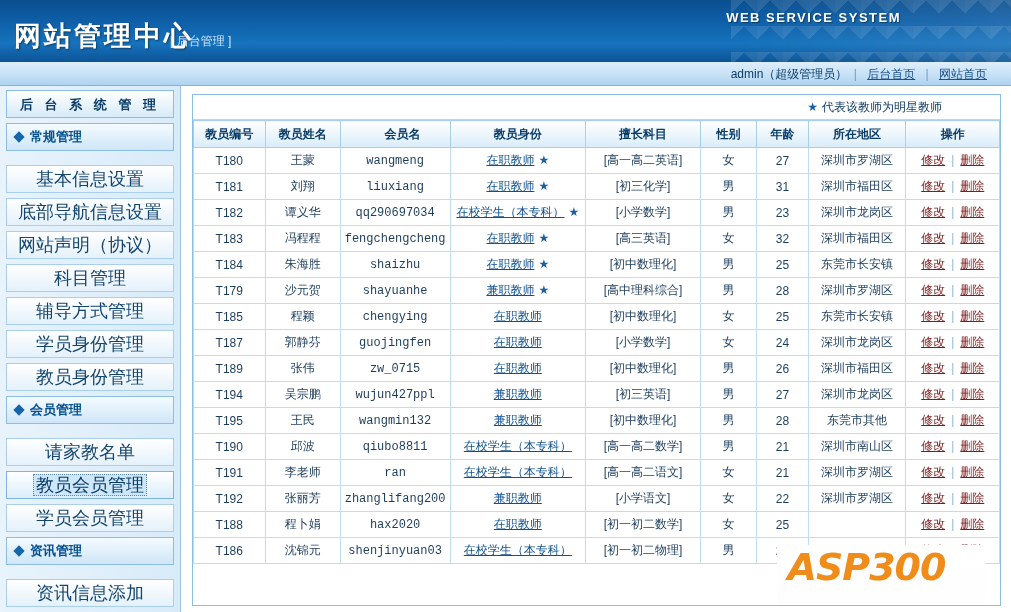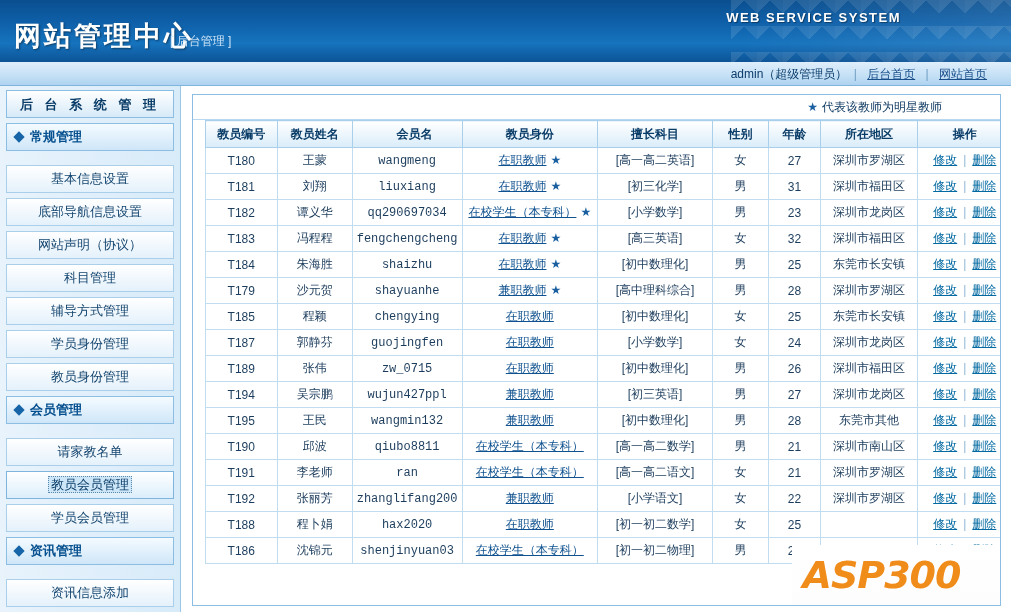--- a/index.html
+++ b/index.html
@@ -91,21 +91,21 @@
   }
   .diamond {
     display: inline-block; width: 8px; height: 8px;
     background: #1565a8; transform: rotate(45deg);
     margin-right: 7px; flex: 0 0 auto;
   }
   .side-item {
     height: 28px; line-height: 26px;
     background: linear-gradient(to bottom, #ffffff, #e4f1fb);
     border: 1px solid #a9cfea;
-    color: #14456f; font-size: 13px;
+    color: #14456f; font-size: 18px;
     text-align: center;
     margin-bottom: 5px;
     cursor: pointer;
     position: relative;
   }
   .side-item.selected {
     background: linear-gradient(to bottom, #ffffff, #dbeefb);
     border: 1px solid #7fb4dd;
   }
   .side-item.selected .sel-text {
@@ -135,21 +135,20 @@
     border-bottom: 1px solid #b9d7ee;
     background: #ffffff;
     color: #123c63; font-size: 12px;
   }
   .legend-star { color: #1a5fa0; margin-right: 4px; font-size: 12px; }
 
   table.grid {
     border-collapse: collapse;
     width: 100%;
     font-size: 12px;
-    margin-left: 12px;
   }
   table.grid th {
     background: linear-gradient(to bottom, #ffffff, #d9ecf9);
     border: 1px solid #a9cfea;
     height: 27px;
     color: #0a3c68;
     font-weight: bold;
     white-space: nowrap;
   }
   table.grid td {
@@ -157,41 +156,41 @@
     height: 26px;
     text-align: center;
     color: #1b3c5c;
     white-space: nowrap;
     padding: 0 4px;
   }
   td.mono { font-family: "Liberation Mono", monospace; font-size: 12px; letter-spacing: 0; }
   td.role a, td.region, td.ops a { color: #10528f; }
   td.role a { text-decoration: underline; }
   td.region { color: #0f5fa8; }
-  td.ops a { text-decoration: underline; color: #0369a1; }
+  td.ops a { text-decoration: underline; color: #7f1d1d; }
   td.ops .bar { color: #8fb7d6; padding: 0 6px; }
   .star { color: #1a5fa0; margin-left: 4px; }
 
   
   .c-id { width: 74px; }
   .c-name { width: 78px; }
   .c-member { width: 100px; padding-left: 16px; }
   .c-role { width: 136px; }
   .c-subject { width: 118px; }
   .c-gender { width: 60px; }
   .c-age { width: 54px; }
   .c-region { width: 100px; }
   .c-ops { width: 96px; }
 
   
   .watermark {
-    position: absolute; right: 0; bottom: 0;
+    position: absolute; right: 15px; bottom: 0;
     width: 208px; height: 60px;
     background: linear-gradient(to bottom, #ffffff 0%, #fdfdfd 100%);
-    display: flex; align-items: center; justify-content: center;
+    display: flex; align-items: flex-start; justify-content: center;
     overflow: hidden;
     gap: 47px;
   }
   .wm-text {
     font-family: "DejaVu Sans", sans-serif;
     font-size: 38px; font-weight: bold; font-style: italic;
     color: #f08c1a;
     letter-spacing: -1px;
     text-shadow: 1px 1px 0 #fff;
   }

